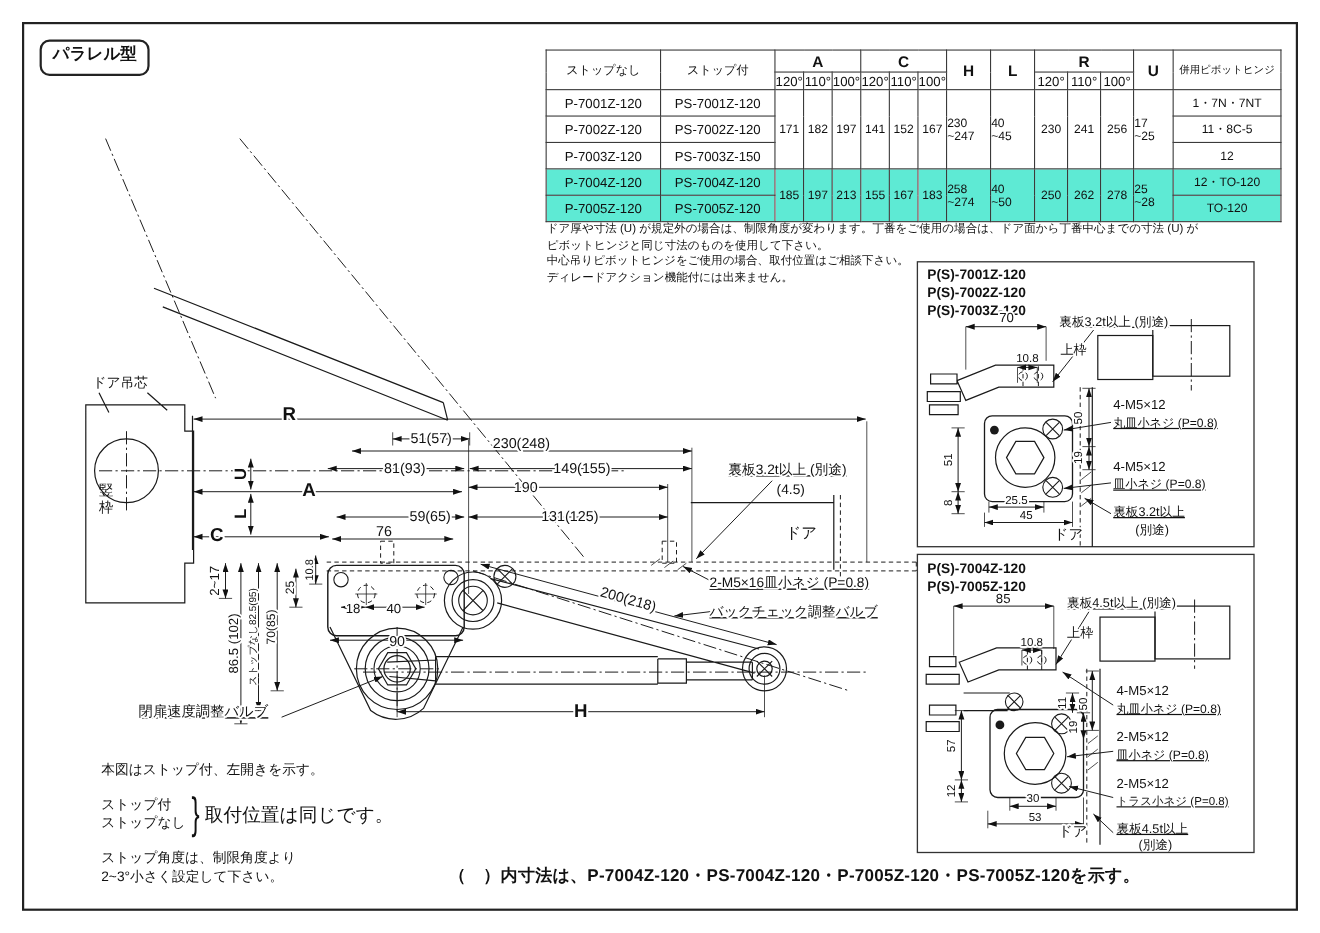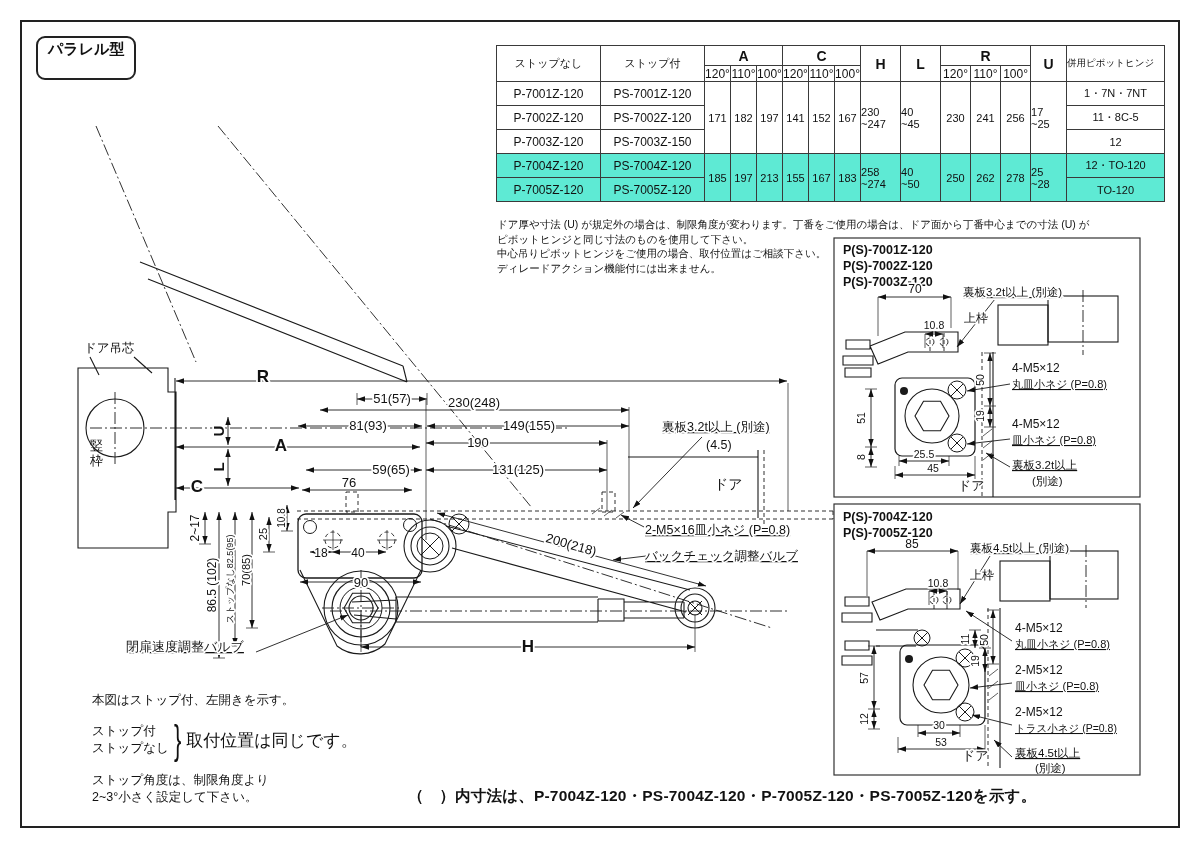--- a/index.html
+++ b/index.html
@@ -1,49 +1,49 @@
 <!DOCTYPE html>
 <html><head>
 <meta charset="utf-8">
 <style>
   html,body{margin:0;padding:0;background:#fff}
   .sheet{position:relative;width:1200px;height:848px;background:#fff;
          font-family:"Liberation Sans",sans-serif;color:#111;overflow:hidden}
   .border-frame{position:absolute;left:20px;top:20px;width:1160px;height:808px;
          border:2px solid #222;box-sizing:border-box}
   .title-box{position:absolute;left:36px;top:36px;border:2px solid #222;border-radius:9px;
-         padding:2px 10px 19px;font-size:15px;font-weight:bold;background:#fff}
+         padding:2px 10px 8px;font-size:15px;font-weight:bold;background:#fff}
   svg.draw{position:absolute;left:0;top:0;width:1200px;height:848px}
   .lbl{fill:#111;stroke:none;font-family:"Liberation Sans",sans-serif}
   .halo{paint-order:stroke;stroke:#fff;stroke-width:3.5px;stroke-linejoin:round}
   .geom{stroke:#1a1a1a;fill:none;stroke-width:1.1}
   .dd{stroke-dasharray:12 3 2 3;stroke-width:.9}
   .dsh{stroke-dasharray:4 3;stroke-width:.9}
   .thin{stroke-width:.7}
   .dim{stroke-width:.9;marker-start:url(#as);marker-end:url(#ae)}
   .ldr{stroke-width:.9;marker-end:url(#ae)}
   .box{stroke:#333;stroke-width:1.2;fill:none}
   .filldot{fill:#1a1a1a;stroke:none}
 
   #spec-table{position:absolute;left:496px;top:45px;border-collapse:collapse;
          table-layout:fixed;width:669px;background:#fff}
   #spec-table th,#spec-table td{border:1px solid #3a3a3a;padding:0;overflow:hidden;vertical-align:middle}
   #spec-table th{font-weight:normal}
   #spec-table thead tr:first-child{height:20px}
   .hn{font-size:11px;text-align:center}
   .bigh{font-size:14px;font-weight:bold!important;text-align:center}
   .deg{font-size:12px;height:15px;text-align:center}
-  .pv{font-size:9.5px;text-align:left}
+  .pv{font-size:9.5px;text-align:center}
   .model{font-size:12px;font-weight:normal;text-align:center}
   .num{font-size:11px;text-align:center}
   .rng{font-size:11px;text-align:left;padding-left:5px;white-space:pre-line;line-height:12px}
   #spec-table tbody tr{height:24px}
   .sh td{background:#5eead4}
 
-  .table-notes{position:absolute;left:497px;top:217px;font-size:10.5px;line-height:14.6px}
+  .table-notes{position:absolute;left:497px;top:201px;font-size:10.5px;line-height:14.6px}
   .note1{position:absolute;left:92px;top:692px;font-size:12.5px}
   .brace-block{position:absolute;left:92px;top:722px;display:flex;align-items:center}
   .brace-col{font-size:12.5px;line-height:17px}
   .brace{font-size:40px;font-weight:100;transform:scaleX(.55);margin:0 2px;line-height:36px}
   .brace-right{font-size:17px}
   .note3{position:absolute;left:92px;top:772px;font-size:12.5px;line-height:16.5px}
   .caption{position:absolute;left:408px;top:786px;font-size:15.5px;font-weight:bold;letter-spacing:.2px}
 </style>
 </head>
 <body>

